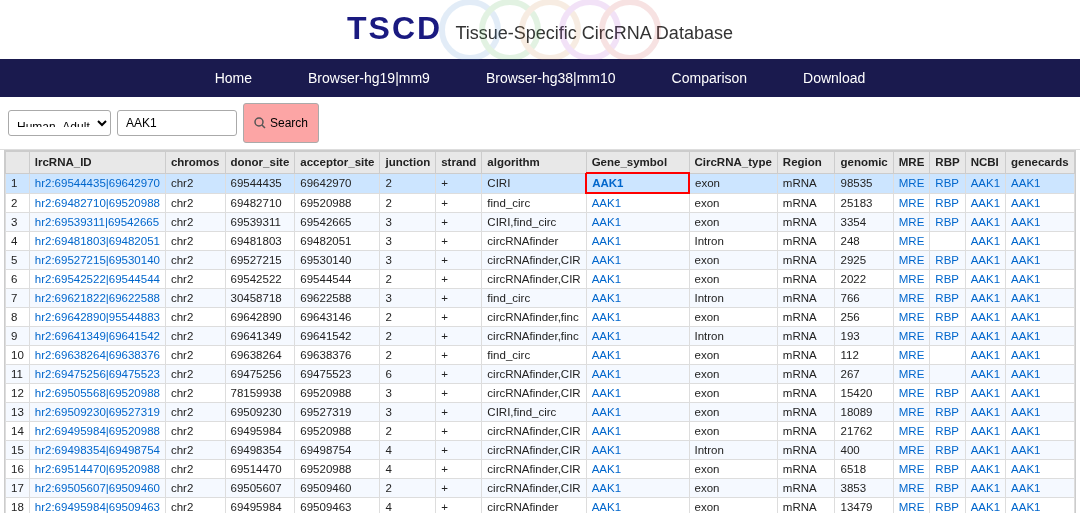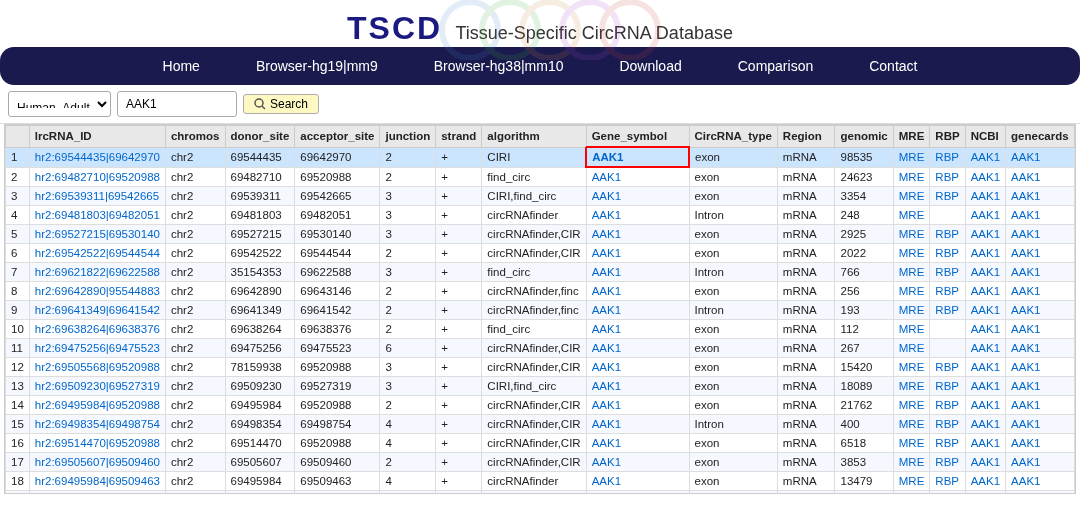--- a/index.html
+++ b/index.html
@@ -1,21 +1,21 @@
 <!DOCTYPE html>
 <html><head>
   <meta charset="utf-8">
   <style>
     * { box-sizing: border-box; margin: 0; padding: 0; }
     body { font-family: Arial, sans-serif; background: #fff; font-size: 12px; }
 
     
     .logo-area {
       text-align: center;
-      padding: 10px 0 0;
+      padding: 10px 0 12px;
       position: relative;
       background: #fff;
     }
     .logo-circles {
       position: absolute;
       top: 0; left: 50%;
       transform: translateX(-50%);
       width: 300px; height: 60px;
       opacity: 0.15;
     }
@@ -31,21 +31,20 @@
       margin-left: 10px;
     }
 
     
     .navbar {
       background: #1a1a4e;
       display: flex;
       justify-content: center;
       align-items: center;
       height: 38px;
-      border-radius: 14px;
     }
     .navbar-item {
       color: #fff;
       padding: 0 28px;
       height: 38px;
       display: flex;
       align-items: center;
       cursor: pointer;
       font-size: 14px;
       font-weight: 500;
@@ -72,26 +71,26 @@
     }
     .search-input {
       border: 1px solid #aaa;
       border-radius: 3px;
       padding: 2px 8px;
       font-size: 12px;
       height: 26px;
       width: 120px;
     }
     .search-btn {
-      background: #fef9c3;
+      background: #fca5a5;
       border: 1px solid #aaa;
       border-radius: 3px;
       padding: 2px 10px;
       font-size: 12px;
-      height: 20px;
+      height: 40px;
       cursor: pointer;
       display: flex;
       align-items: center;
       gap: 4px;
     }
     .search-icon-svg { width: 12px; height: 12px; }
 
     
     .table-container {
       overflow-x: auto;
@@ -149,23 +148,22 @@
     <circle cx="240" cy="30" r="28" fill="none" stroke="#cc4444" stroke-width="6"></circle>
   </svg>
   <span class="logo-title">TSCD</span>
   <span class="logo-subtitle">Tissue-Specific CircRNA Database</span>
 </div>
 
 <nav class="navbar">
   <div class="navbar-item">Home</div>
   <div class="navbar-item">Browser-hg19|mm9</div>
   <div class="navbar-item">Browser-hg38|mm10</div>
+  <div class="navbar-item">Comparison</div>
   <div class="navbar-item">Download</div>
-  <div class="navbar-item">Comparison</div>
-  <div class="navbar-item">Contact</div>
 </nav>
 
 <div class="search-bar">
   <select class="species-select" id="species-select">
   <option value="Human_Adult">Human_Adult</option><option value="Human_Fetal">Human_Fetal</option><option value="Mouse_Adult">Mouse_Adult</option></select>
   <input class="search-input" type="text" id="search-input" value="AAK1" style="">
   <button class="search-btn">
     <svg class="search-icon-svg" viewBox="0 0 12 12" xmlns="http://www.w3.org/2000/svg">
       <circle cx="5" cy="5" r="4" fill="none" stroke="#555" stroke-width="1.5"></circle>
       <line x1="8" y1="8" x2="11" y2="11" stroke="#555" stroke-width="1.5"></line>
@@ -220,21 +218,21 @@
           <td class="link">hr2:69482710|69520988</td>
           <td>chr2</td>
           <td>69482710</td>
           <td>69520988</td>
           <td>2</td>
           <td>+</td>
           <td>find_circ</td>
           <td class="link">AAK1</td>
           <td>exon</td>
           <td>mRNA</td>
-          <td>24623</td>
+          <td>25183</td>
           <td class="link">MRE</td>
           <td class="link">RBP</td>
           <td class="link">AAK1</td>
           <td class="link">AAK1</td>
         </tr>
         <tr>
           <td>3</td>
           <td class="link">hr2:69539311|69542665</td>
           <td>chr2</td>
           <td>69539311</td>
@@ -302,21 +300,21 @@
           <td>2022</td>
           <td class="link">MRE</td>
           <td class="link">RBP</td>
           <td class="link">AAK1</td>
           <td class="link">AAK1</td>
         </tr>
         <tr>
           <td>7</td>
           <td class="link">hr2:69621822|69622588</td>
           <td>chr2</td>
-          <td>35154353</td>
+          <td>30458718</td>
           <td>69622588</td>
           <td>3</td>
           <td>+</td>
           <td>find_circ</td>
           <td class="link">AAK1</td>
           <td>Intron</td>
           <td>mRNA</td>
           <td>766</td>
           <td class="link">MRE</td>
           <td class="link">RBP</td>

